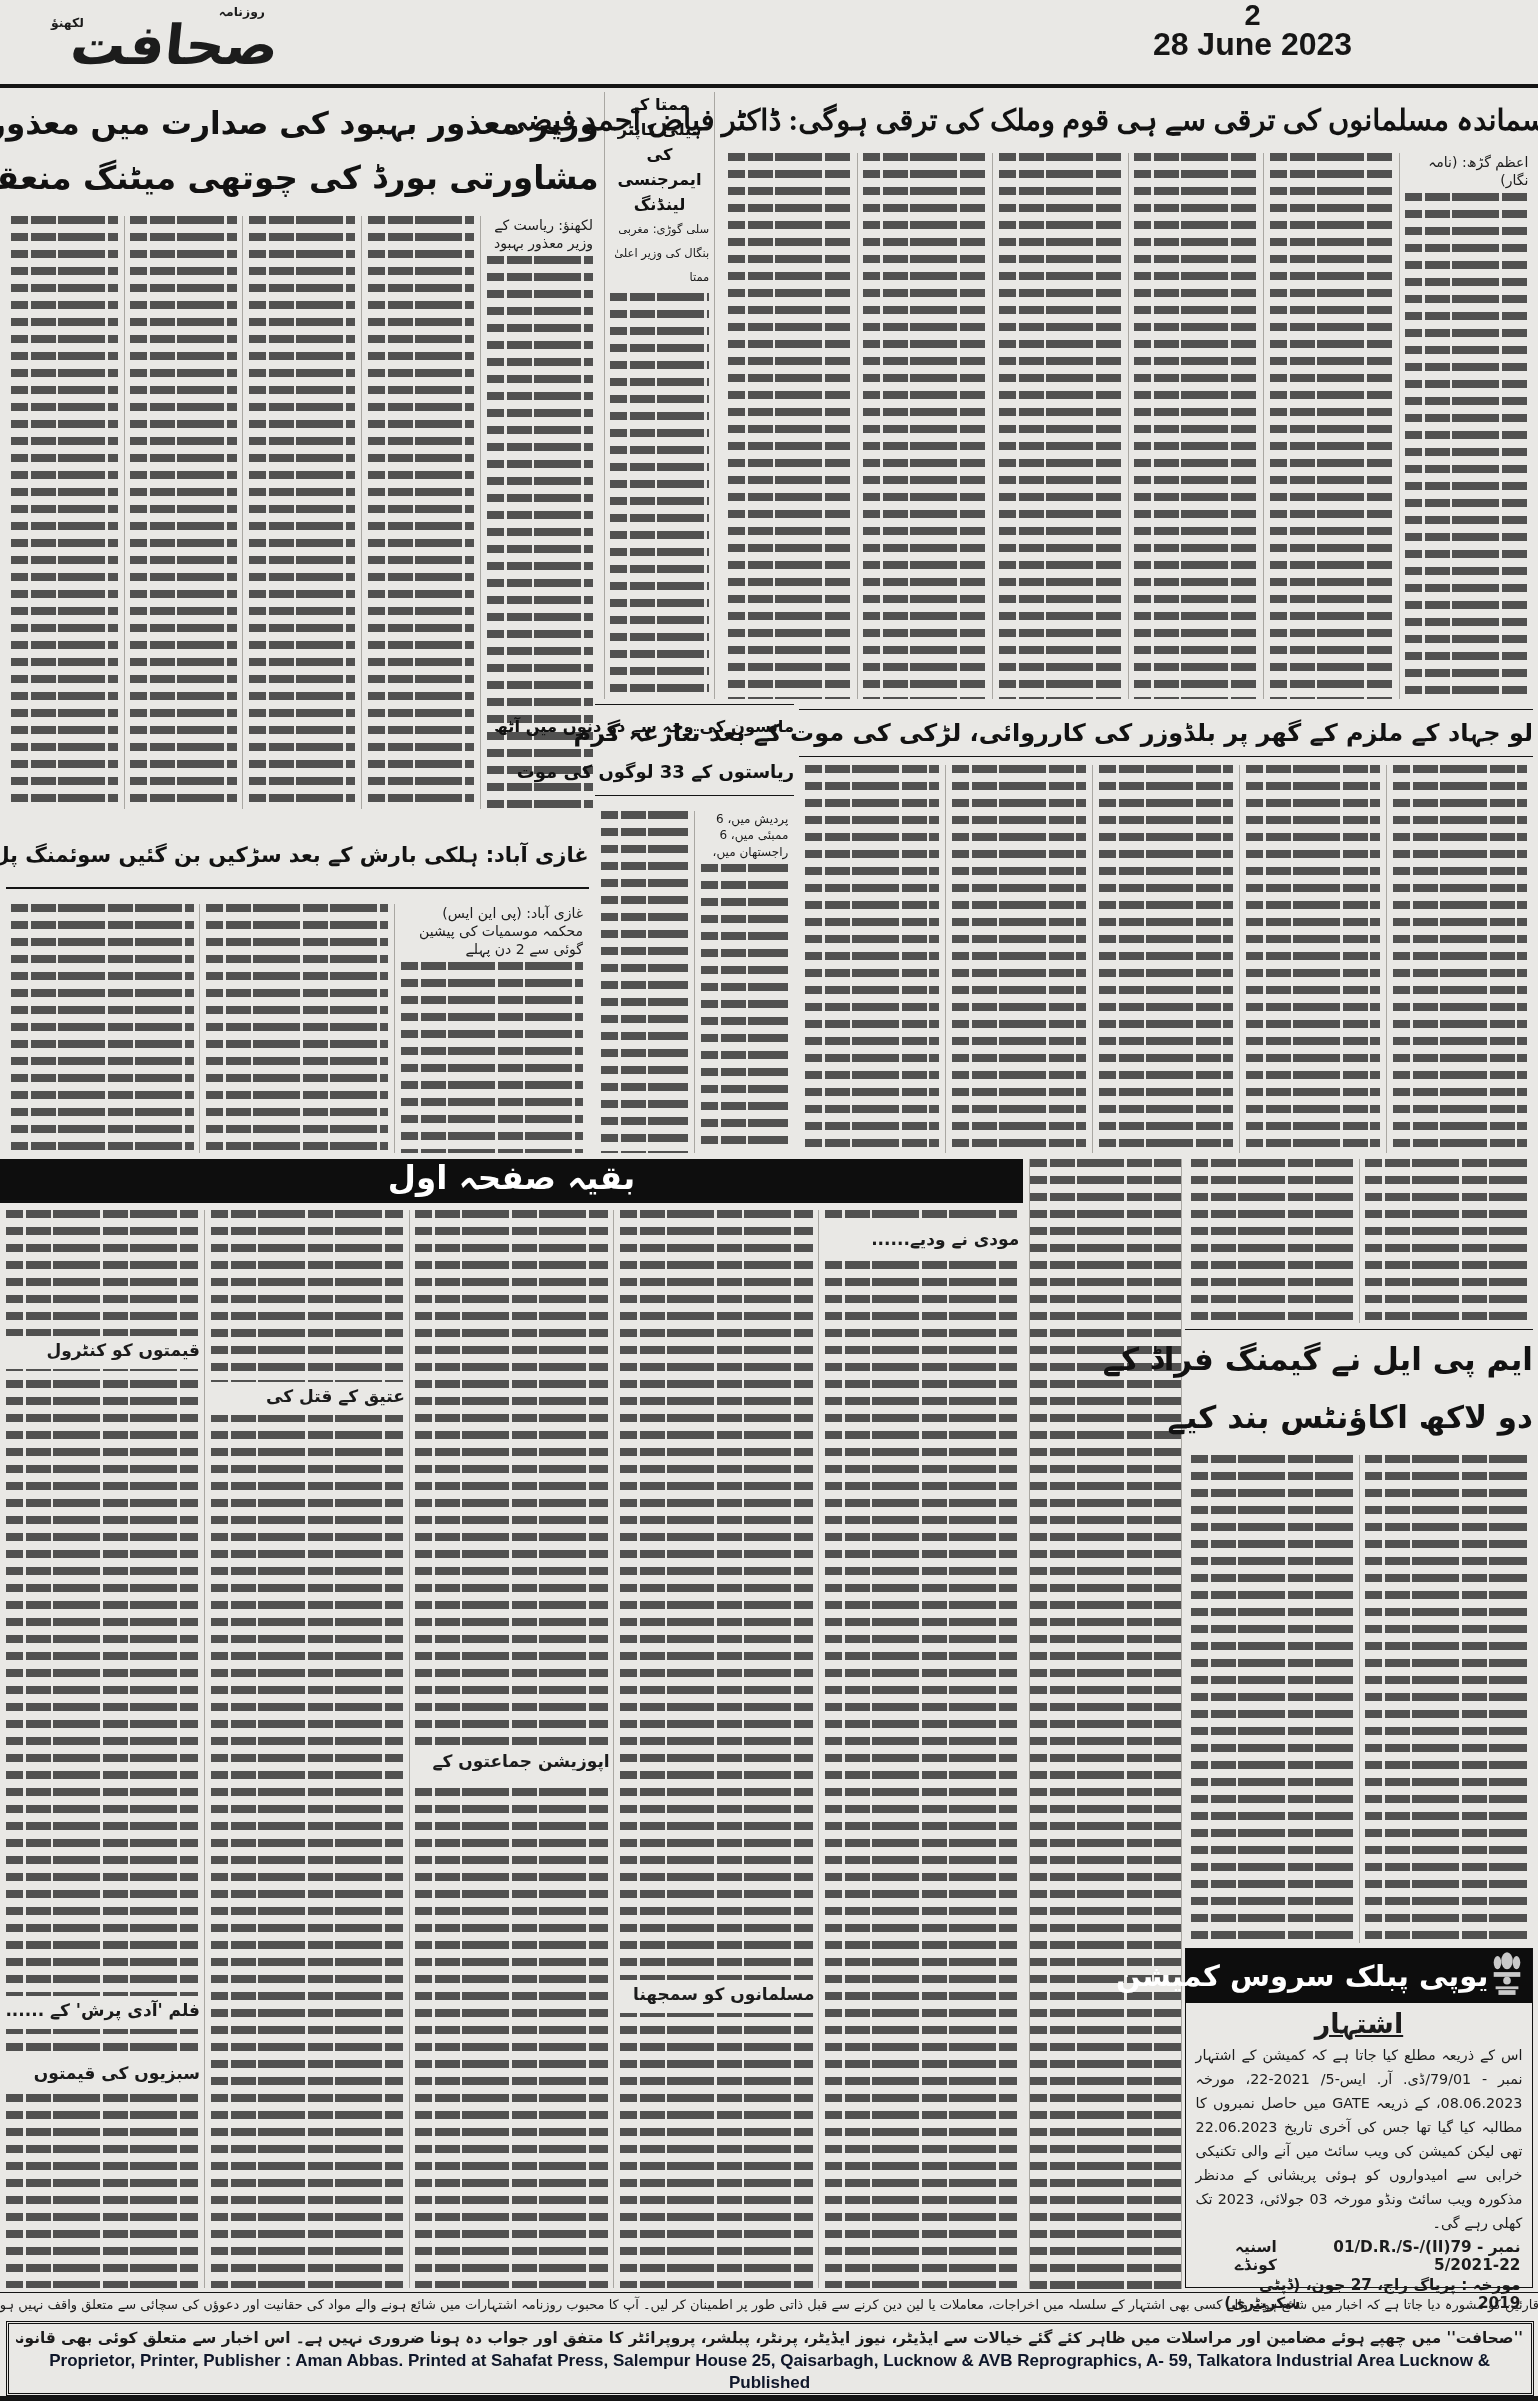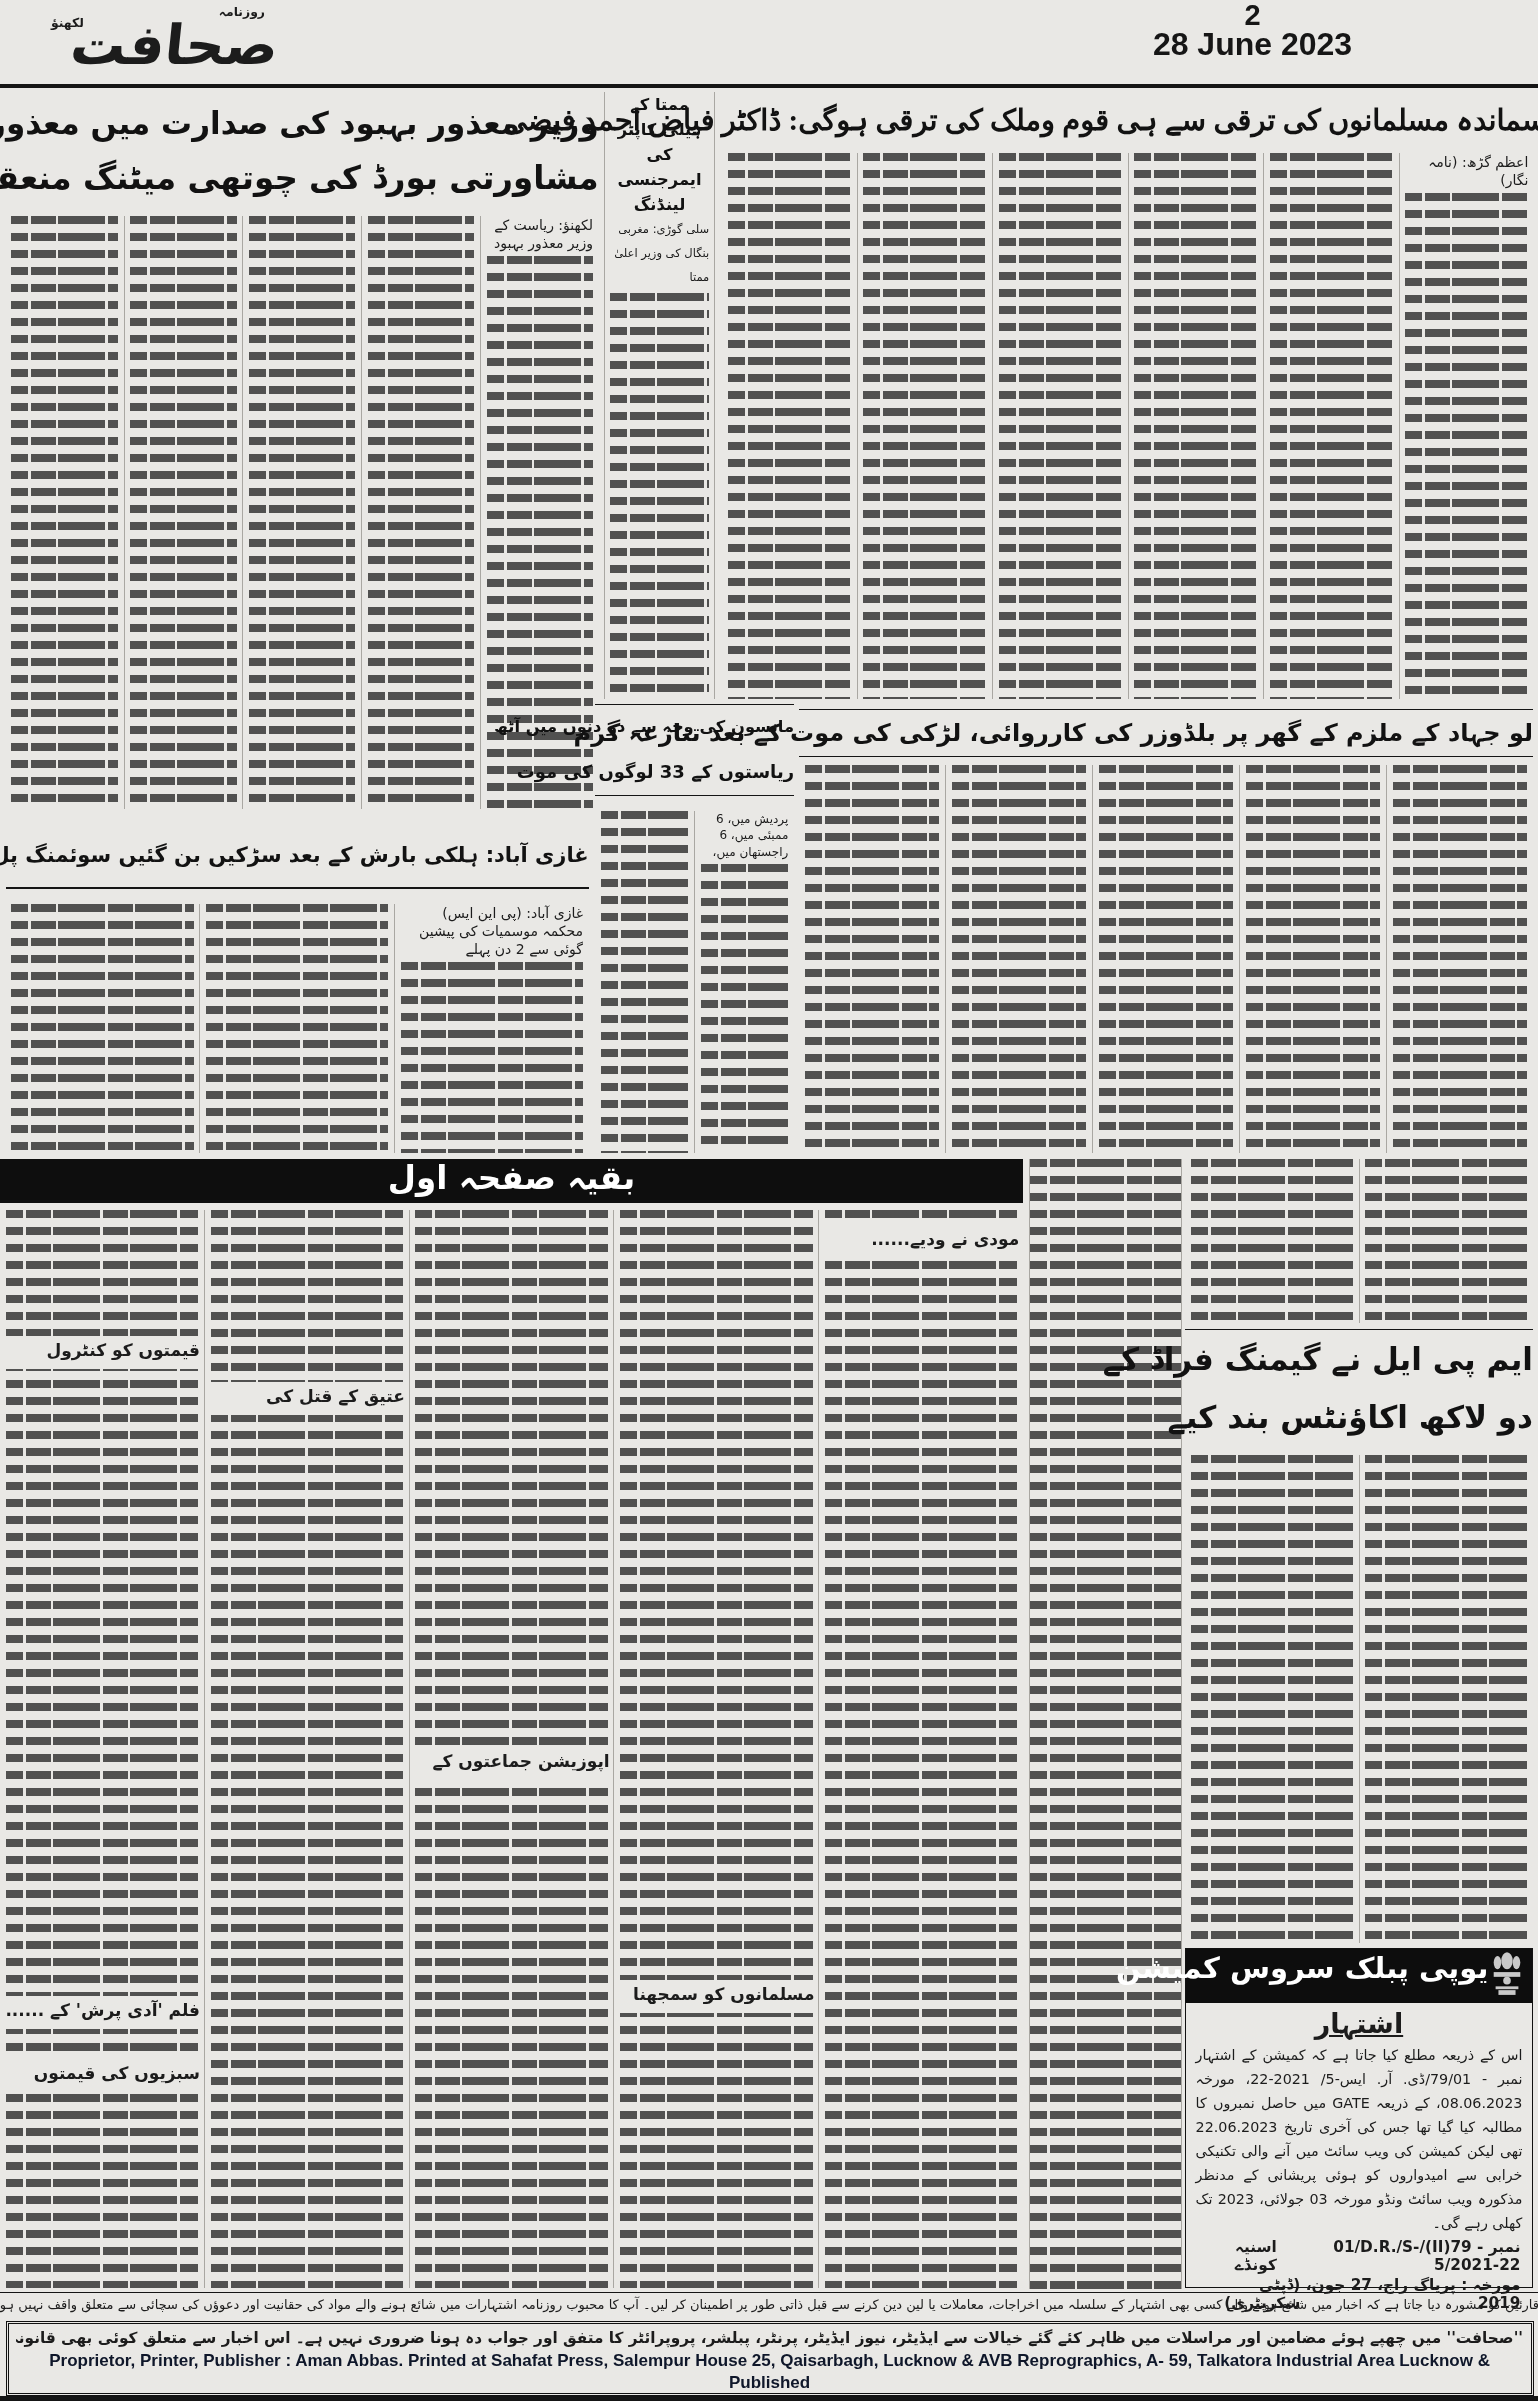--- a/index.html
+++ b/index.html
@@ -29,21 +29,21 @@
   .lede{margin:0 0 3.8px 0;font-size:14px;line-height:18px;direction:rtl;text-align:right;}
   .subhead{position:absolute;left:3.8px;right:3.8px;background:#e9e8e5;font-weight:bold;font-size:17px;
            direction:rtl;text-align:right;line-height:29px;height:32.5px;overflow:hidden;}
   
   .band{background:#0e0e0e;display:flex;align-items:center;direction:rtl;padding:0 15.3px;box-sizing:border-box;flex-direction:column;}
   .band .lbl{color:#fff;font-weight:bold;font-size:32.5px;white-space:nowrap;}
   .band .dots{flex:1;height:11.5px;margin:0 13.4px;background-image:radial-gradient(circle at 4.8px 5.7px,#fff 2.5px,rgba(0,0,0,0) 3px);
               background-size:10.5px 11.5px;background-repeat:repeat-x;}
   
   .advert{border:1.9px solid #111;background:#e9e8e5;box-sizing:border-box;display:flex;flex-direction:column;}
-  .ad-bar{background:#0d0d0d;display:flex;align-items:flex-start;direction:rtl;padding:1.9px 5.7px;height:57px;box-sizing:border-box;}
+  .ad-bar{background:#0d0d0d;display:flex;align-items:center;direction:rtl;padding:1.9px 5.7px;height:57px;box-sizing:border-box;}
   .ad-title{color:#fff;font-weight:bold;font-size:29px;flex:1;text-align:center;white-space:nowrap;}
   .ad-head{font-size:27px;font-weight:bold;text-align:center;text-decoration:underline;direction:rtl;margin:5.7px 0 1.9px;}
   .ad-body{font-size:14.3px;line-height:24px;direction:rtl;text-align:justify;padding:1.9px 9.6px;}
   .ad-row{display:flex;direction:rtl;justify-content:space-between;font-weight:bold;font-size:15.3px;padding:1px 11.5px;}
   
   .advisory{font-size:13px;direction:rtl;text-align:center;white-space:nowrap;overflow:hidden;padding-top:3.8px;}
   .imprint{border:1.9px solid #111;outline:1px solid #111;outline-offset:1.9px;background:#e9e8e5;
            text-align:center;box-sizing:border-box;padding:2.9px 7.6px;}
   .imprint .u{font-size:15.3px;font-weight:bold;direction:rtl;white-space:nowrap;overflow:hidden;line-height:23px;}
   .imprint .e{font-family:"Liberation Sans",sans-serif;font-weight:bold;font-size:17px;line-height:22px;color:#0f172a;}

